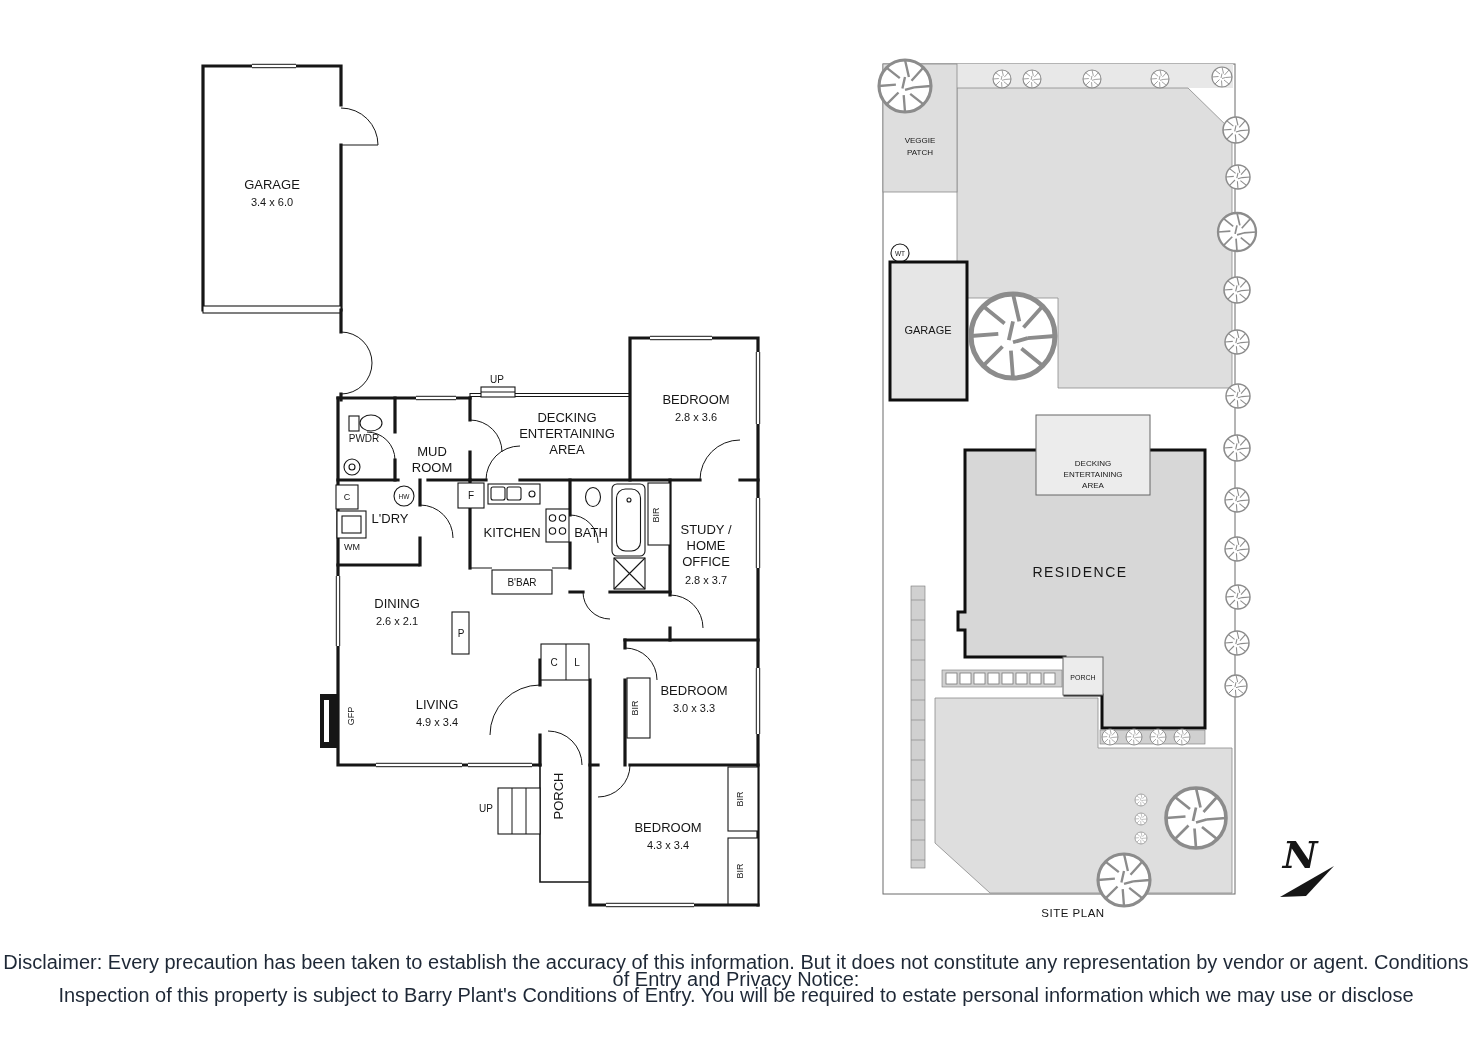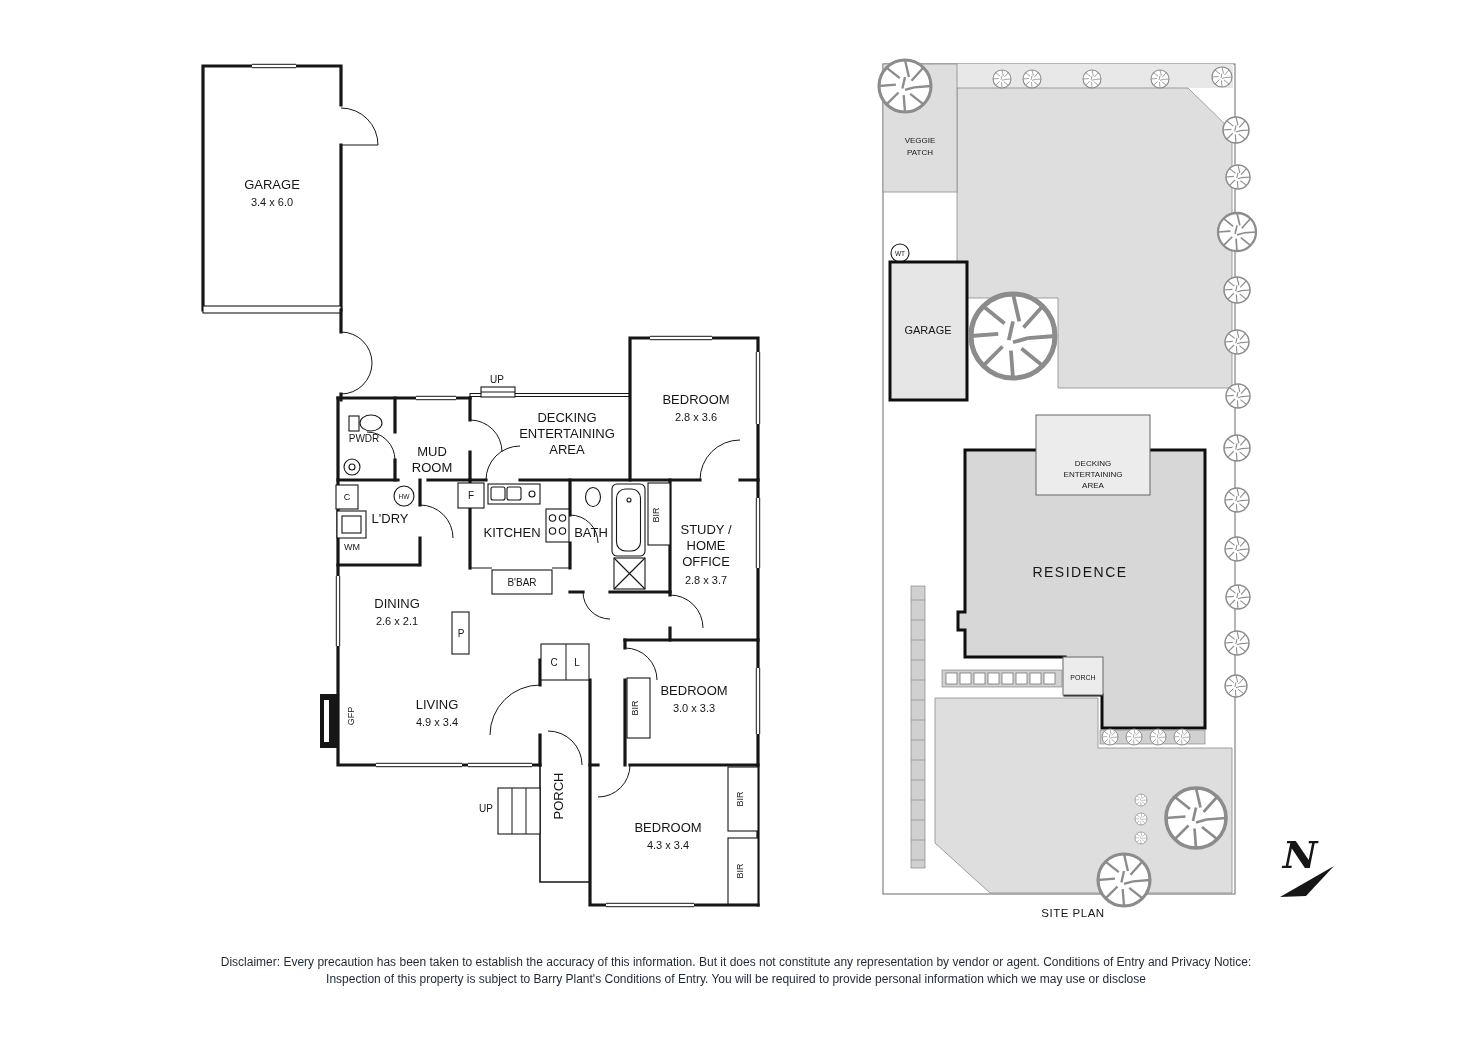--- a/index.html
+++ b/index.html
@@ -20,21 +20,21 @@
   .arc{fill:none;stroke:#161616;stroke-width:1;}
   .winl{stroke:#161616;stroke-width:1;}
   .wbg{fill:#ffffff;stroke:none;}
   .sg {fill:#dedede;stroke:#8a8a8a;stroke-width:0.8;}
   .sg2{fill:#ececec;stroke:#666666;stroke-width:1;}
   .sgd{fill:#d0d0d0;stroke:#777777;stroke-width:0.6;}
   .sw {fill:#d7d7d7;stroke:#0e0e0e;stroke-width:3;}
   .sb {fill:none;stroke:#6b6b6b;stroke-width:1;}
   .fsq{fill:#ffffff;stroke:#777777;stroke-width:0.8;}
   #disclaimer{position:absolute;left:0;right:0;top:954px;text-align:center;
-              color:#1e2836;font-size:12px;line-height:16.5px;}
+              color:#1e2836;font-size:20px;line-height:16.5px;}
   .northN{font-family:"DejaVu Serif",serif;font-style:italic;font-weight:bold;font-size:38px;}
   .resid{font-size:14px;letter-spacing:1.5px;}
   .cap{font-size:11.5px;letter-spacing:0.5px;}
 </style>
 </head>
 <body>
 
 <div id="page">
 <svg width="1472" height="1042" viewBox="0 0 1472 1042">
 
@@ -323,15 +323,15 @@
     <g>
       <text class="northN" x="1300" y="868">N</text>
       <path d="M1280,897 L1334,866 L1306,896 Z" fill="#161616"></path>
     </g>
   </g>
 </svg>
 
 
 <div id="disclaimer">
   <div>Disclaimer: Every precaution has been taken to establish the accuracy of this information. But it does not constitute any representation by vendor or agent. Conditions of Entry and Privacy Notice:</div>
-  <div>Inspection of this property is subject to Barry Plant's Conditions of Entry. You will be required to provide personal information which we may use or disclose</div>
+  <div>Inspection of this property is subject to Barry Plant's Conditions of Entry. You will be required to estate personal information which we may use or disclose</div>
 </div>
 </div>
 
 </body></html>

